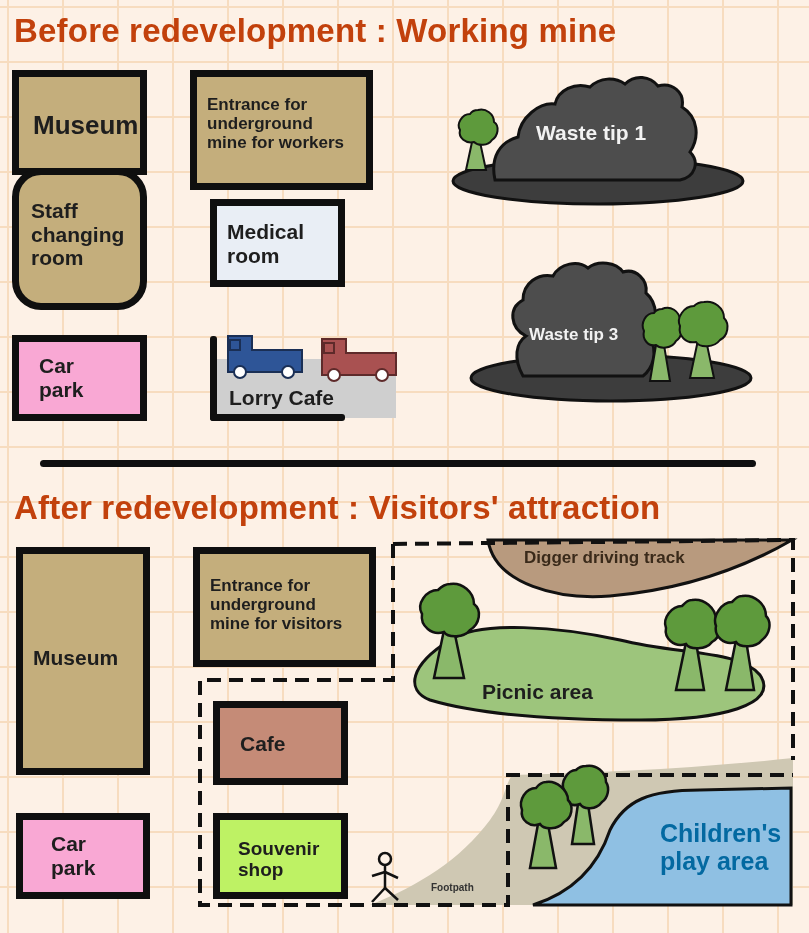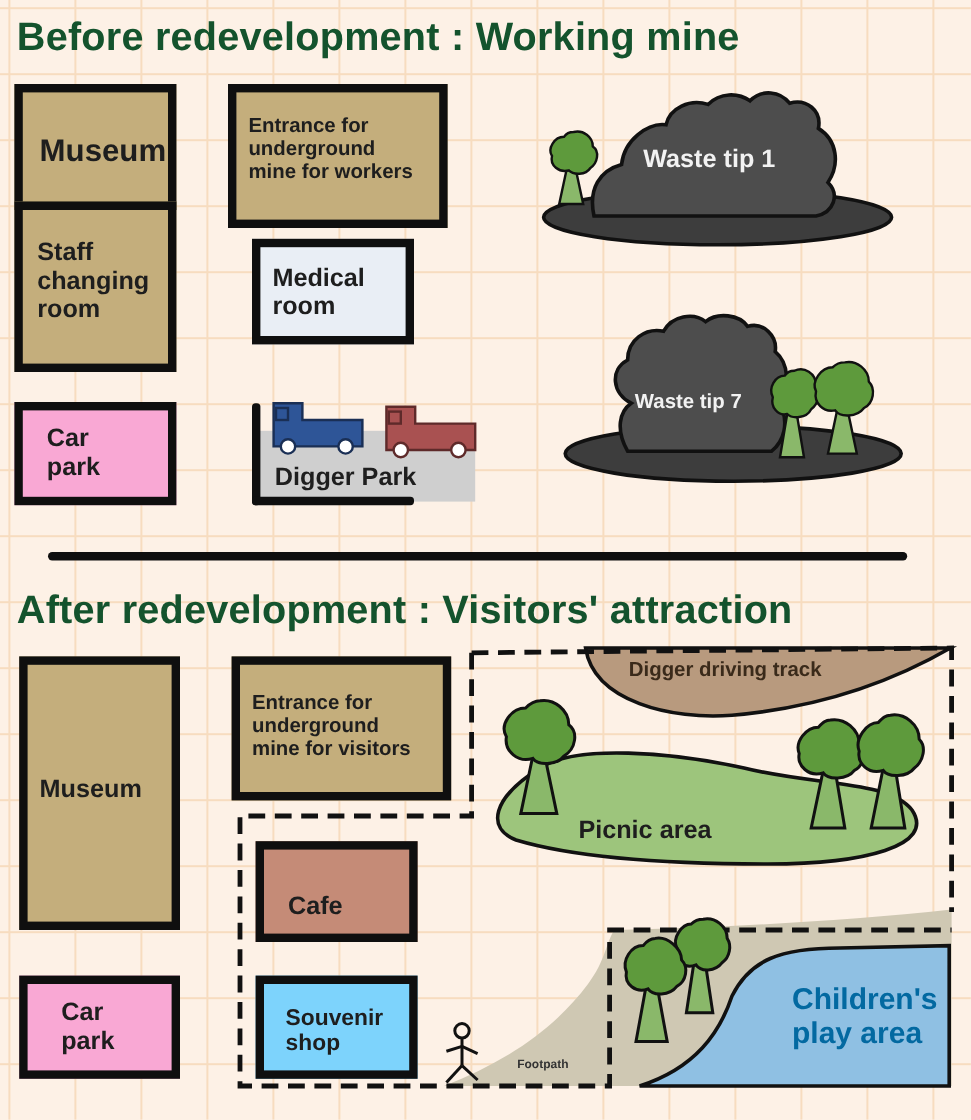--- a/index.html
+++ b/index.html
@@ -8,40 +8,40 @@
     background-color: #fdf1e6;
     background-image:
       linear-gradient(to right, #f7dcbf 1.5px, transparent 1.5px),
       linear-gradient(to bottom, #f7dcbf 1.5px, transparent 1.5px);
     background-size: 55px 55px;
     background-position: 7px 6px;
     font-family: "Liberation Sans", "DejaVu Sans", sans-serif;
     color: #1e1e1e;
   }
   .abs { position: absolute; }
-  .heading { font-size: 33px; font-weight: bold; color: #14532d; letter-spacing: 0.2px; white-space: nowrap; }
+  .heading { font-size: 33px; font-weight: bold; color: #c2410c; letter-spacing: 0.2px; white-space: nowrap; }
   .box { position: absolute; box-sizing: border-box; border: 7px solid #0f0f0f; font-weight: bold; color: #1e1e1e; }
   .tan { background: #c4ae7c; }
   .grey { background: #f9a8d4; }
   .pale { background: #e9eef5; }
   .cafe { background: #c58b77; }
-  .shop { background: #7dd3fc; }
+  .shop { background: #bef264; }
   .label { position: absolute; font-weight: bold; line-height: 1.12; white-space: nowrap; }
   .divider { position: absolute; background: #0f0f0f; height: 7px; border-radius: 4px; }
   svg { position: absolute; overflow: visible; }
 </style>
 </head>
 <body>
 
 <div class="abs heading" style="left:14px; top:12px;">Before redevelopment : Working mine</div>
 
 <div class="box tan" style="left:12px; top:70px; width:135px; height:105px;">
   <div class="label" style="left:14px; top:34px; font-size:26px;">Museum</div>
 </div>
-<div class="box tan" style="left:12px; top:168px; width:135px; height:142px;">
+<div class="box tan" style="left:12px; top:168px; width:135px; height:142px;border-radius:29px;">
   <div class="label" style="left:12px; top:24px; font-size:21px;">
     <div>Staff</div>
     <div>changing</div>
     <div>room</div>
   </div>
 </div>
 
 <div class="box tan" style="left:190px; top:70px; width:183px; height:120px;">
   <div class="label" style="left:10px; top:18px; font-size:17px;">
     <div>Entrance for</div>
@@ -60,21 +60,21 @@
 <div class="box grey" style="left:12px; top:335px; width:135px; height:86px;">
   <div class="label" style="left:20px; top:12px; font-size:21px;">
     <div>Car</div>
     <div>park</div>
   </div>
 </div>
 
 <div class="abs" style="left:216px; top:359px; width:180px; height:59px; background:#cfcfcf;"></div>
 <div class="abs" style="left:210px; top:336px; width:7px; height:85px; background:#0f0f0f; border-radius:3px;"></div>
 <div class="abs" style="left:210px; top:414px; width:135px; height:7px; background:#0f0f0f; border-radius:3px;"></div>
-<div class="label" style="left:229px; top:386px; font-size:21px;">Digger Park</div>
+<div class="label" style="left:229px; top:386px; font-size:21px;">Lorry Cafe</div>
 
 <svg style="left:226px; top:334px;" width="80" height="46">
   <path d="M2,2 h24 v14 h50 v22 h-74 z" fill="#2e5597" stroke="#1a2f55" stroke-width="2"></path>
   <rect x="4" y="6" width="10" height="10" fill="none" stroke="#1a2f55" stroke-width="2"></rect>
   <circle cx="14" cy="38" r="6" fill="#fff" stroke="#1a2f55" stroke-width="2"></circle>
   <circle cx="62" cy="38" r="6" fill="#fff" stroke="#1a2f55" stroke-width="2"></circle>
 </svg>
 <svg style="left:320px; top:337px;" width="80" height="46">
   <path d="M2,2 h24 v14 h50 v22 h-74 z" fill="#a95151" stroke="#5e2a2a" stroke-width="2"></path>
   <rect x="4" y="6" width="10" height="10" fill="none" stroke="#5e2a2a" stroke-width="2"></rect>
@@ -89,21 +89,21 @@
 <div class="label" style="left:536px; top:121px; font-size:21px; color:#f2f2f2;">Waste tip 1</div>
 <svg style="left:456px; top:108px;" width="44" height="66">
   <path d="M16,34 L10,62 L30,62 L24,34 Z" fill="#8ab86a" stroke="#111" stroke-width="2"></path>
   <path d="M22,2 C30,0 38,6 38,14 C44,18 42,28 36,32 C32,38 22,38 18,34 C10,36 2,30 4,22 C0,16 6,6 14,6 C16,3 19,2 22,2 Z" fill="#5e9a3c" stroke="#111" stroke-width="2"></path>
 </svg>
 
 <svg style="left:468px; top:258px;" width="290" height="150">
   <ellipse cx="143" cy="120" rx="140" ry="23" fill="#3d3d3d" stroke="#111" stroke-width="3"></ellipse>
   <path d="M55,118 C45,100 48,85 58,78 C42,70 40,50 55,42 C55,25 70,15 85,18 C92,5 110,2 120,10 C130,2 148,4 155,14 C168,10 180,22 178,35 C190,45 190,65 182,78 C190,95 185,110 175,118 Z" fill="#4d4d4d" stroke="#111" stroke-width="3"></path>
 </svg>
-<div class="label" style="left:529px; top:325px; font-size:17px; color:#f2f2f2;">Waste tip 7</div>
+<div class="label" style="left:529px; top:325px; font-size:17px; color:#f2f2f2;">Waste tip 3</div>
 <svg style="left:640px; top:305px;" width="44" height="80">
   <path d="M16,40 L10,76 L30,76 L24,40 Z" fill="#8ab86a" stroke="#111" stroke-width="2"></path>
   <path d="M22,4 C30,0 40,6 40,16 C44,22 42,32 36,36 C32,44 20,44 16,40 C8,42 2,34 4,26 C0,18 6,8 14,8 C16,5 19,4 22,4 Z" fill="#5e9a3c" stroke="#111" stroke-width="2"></path>
 </svg>
 <svg style="left:676px; top:300px;" width="56" height="82">
   <path d="M22,40 L14,78 L38,78 L30,40 Z" fill="#8ab86a" stroke="#111" stroke-width="2"></path>
   <path d="M28,2 C38,0 48,8 48,18 C54,24 52,36 44,40 C38,48 24,48 20,42 C10,44 2,36 4,26 C0,18 8,6 18,6 C21,3 24,2 28,2 Z" fill="#5e9a3c" stroke="#111" stroke-width="2"></path>
 </svg>
 
 <div class="divider" style="left:40px; top:460px; width:716px;"></div>
@@ -116,21 +116,21 @@
 
 <div class="box tan" style="left:193px; top:547px; width:183px; height:120px;">
   <div class="label" style="left:10px; top:22px; font-size:17px;">
     <div>Entrance for</div>
     <div>underground</div>
     <div>mine for visitors</div>
   </div>
 </div>
 
 <div class="box cafe" style="left:213px; top:701px; width:135px; height:84px;">
-  <div class="label" style="left:20px; top:36px; font-size:21px;">Cafe</div>
+  <div class="label" style="left:20px; top:24px; font-size:21px;">Cafe</div>
 </div>
 
 <div class="box shop" style="left:213px; top:813px; width:135px; height:86px;">
   <div class="label" style="left:18px; top:18px; font-size:19px;">
     <div>Souvenir</div>
     <div>shop</div>
   </div>
 </div>
 
 <div class="box grey" style="left:16px; top:813px; width:134px; height:86px;">

